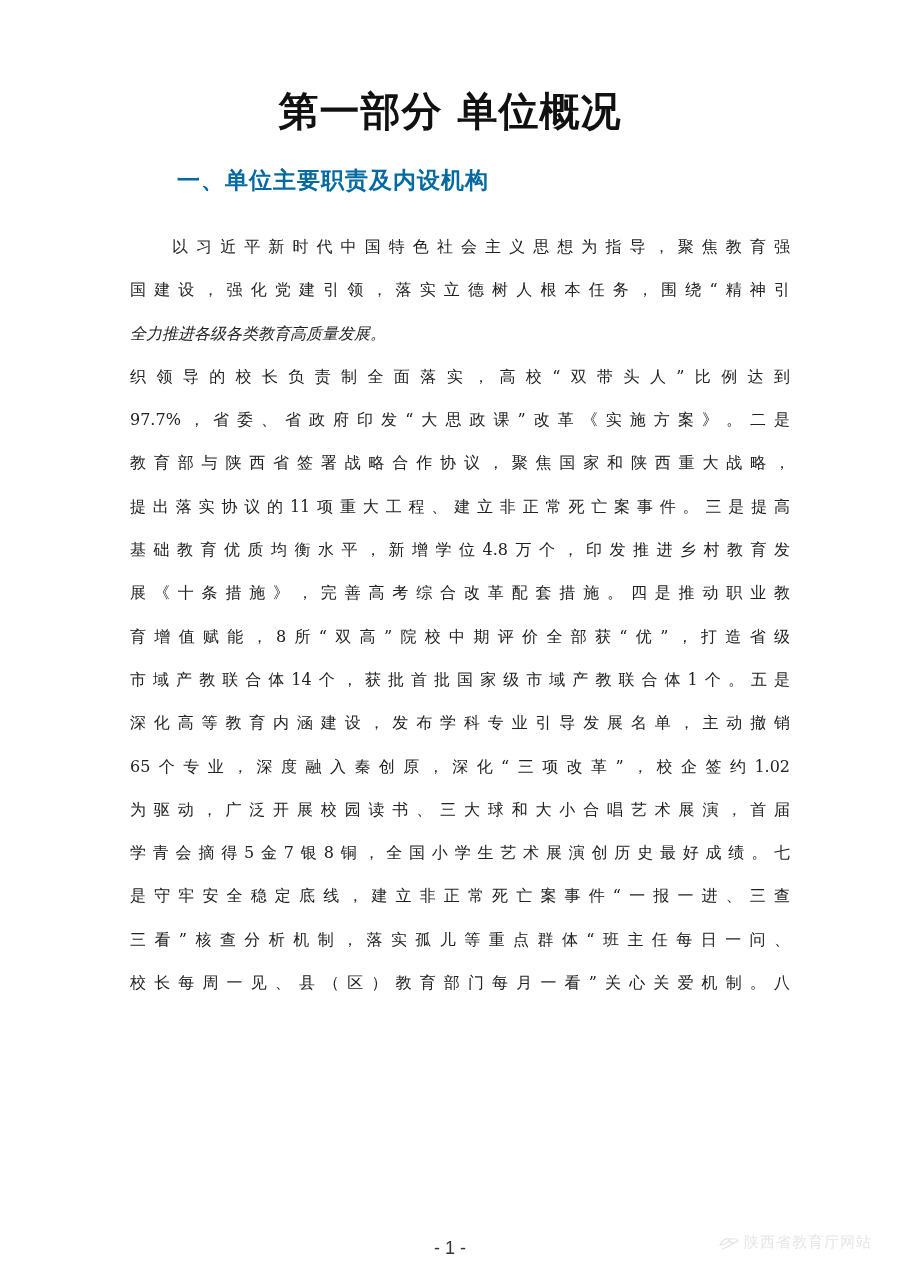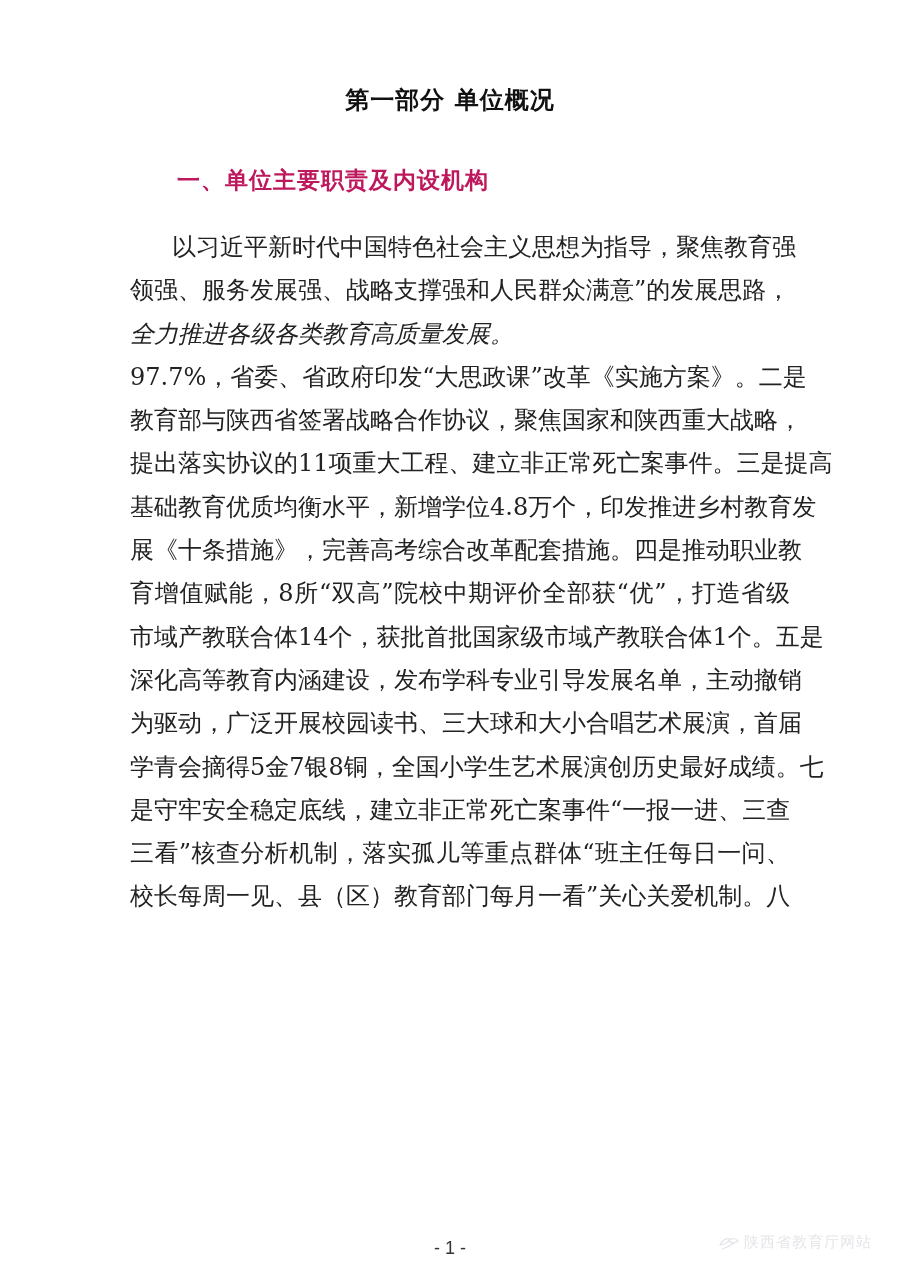--- a/index.html
+++ b/index.html
@@ -1,31 +1,31 @@
 <!DOCTYPE html>
 <html><head>
   <meta charset="utf-8">
   <style>
     html, body { margin: 0; padding: 0; background: #ffffff; }
     body { width: 900px; height: 1272px; position: relative; overflow: hidden; color: #1a1a1a; }
     .page { position: absolute; left: 0; top: 0; width: 900px; height: 1272px; background: #ffffff; }
     .title {
       position: absolute; left: 0; width: 900px; top: 84px; text-align: center;
       font-family: "DejaVu Serif", "Liberation Serif", serif; font-weight: bold;
-      font-size: 24px; letter-spacing: 1px; color: #111;
+      font-size: 40px; letter-spacing: 1px; color: #111;
     }
     .heading1 {
       position: absolute; left: 177px; top: 165px;
       font-family: "DejaVu Sans", "Liberation Sans", sans-serif; font-weight: bold;
-      font-size: 23px; letter-spacing: 1px; color: #be185d;
+      font-size: 23px; letter-spacing: 1px; color: #0369a1;
     }
     .body-text {
       position: absolute; left: 130px; top: 229px; width: 660px;
       font-family: "DejaVu Serif", "Liberation Serif", serif;
-      font-size: 24px; color: #222;
+      font-size: 16px; color: #222;
     }
     .line {
       display: block; height: 43.3px; line-height: 36px;
       white-space: nowrap; text-align: justify; text-align-last: justify;
       width: 660px;
     }
     .line.last { text-align-last: left; font-style: italic; }
     .line.indent { padding-left: 42px; width: 618px; }
     .page-number {
       position: absolute; left: 0; width: 900px; top: 1238px; text-align: center;
@@ -40,31 +40,33 @@
 </head>
 <body>
 
 <div class="page">
   <div class="title">第一部分 单位概况</div>
   <div class="heading1">一、单位主要职责及内设机构</div>
 
   <div class="body-text">
 
     <span class="line indent">以习近平新时代中国特色社会主义思想为指导，聚焦教育强</span>
-    <span class="line">领强、服务发展强、战略支撑强和人民群众满意”的发展思路，</span>
+    <span class="line">国建设，强化党建引领，落实立德树人根本任务，围绕“精神引</span>
     <span class="line last">全力推进各级各类教育高质量发展。</span>
 
+    <span class="line">织领导的校长负责制全面落实，高校“双带头人”比例达到</span>
     <span class="line">97.7%，省委、省政府印发“大思政课”改革《实施方案》。二是</span>
     <span class="line">教育部与陕西省签署战略合作协议，聚焦国家和陕西重大战略，</span>
     <span class="line">提出落实协议的11项重大工程、建立非正常死亡案事件。三是提高</span>
     <span class="line">基础教育优质均衡水平，新增学位4.8万个，印发推进乡村教育发</span>
     <span class="line">展《十条措施》，完善高考综合改革配套措施。四是推动职业教</span>
     <span class="line">育增值赋能，8所“双高”院校中期评价全部获“优”，打造省级</span>
     <span class="line">市域产教联合体14个，获批首批国家级市域产教联合体1个。五是</span>
     <span class="line">深化高等教育内涵建设，发布学科专业引导发展名单，主动撤销</span>
+    <span class="line">65个专业，深度融入秦创原，深化“三项改革”，校企签约1.02</span>
     <span class="line">为驱动，广泛开展校园读书、三大球和大小合唱艺术展演，首届</span>
     <span class="line">学青会摘得5金7银8铜，全国小学生艺术展演创历史最好成绩。七</span>
     <span class="line">是守牢安全稳定底线，建立非正常死亡案事件“一报一进、三查</span>
     <span class="line">三看”核查分析机制，落实孤儿等重点群体“班主任每日一问、</span>
     <span class="line">校长每周一见、县（区）教育部门每月一看”关心关爱机制。八</span>
   </div>
 
   <div class="page-number">- 1 -</div>
 
   <div class="watermark">

